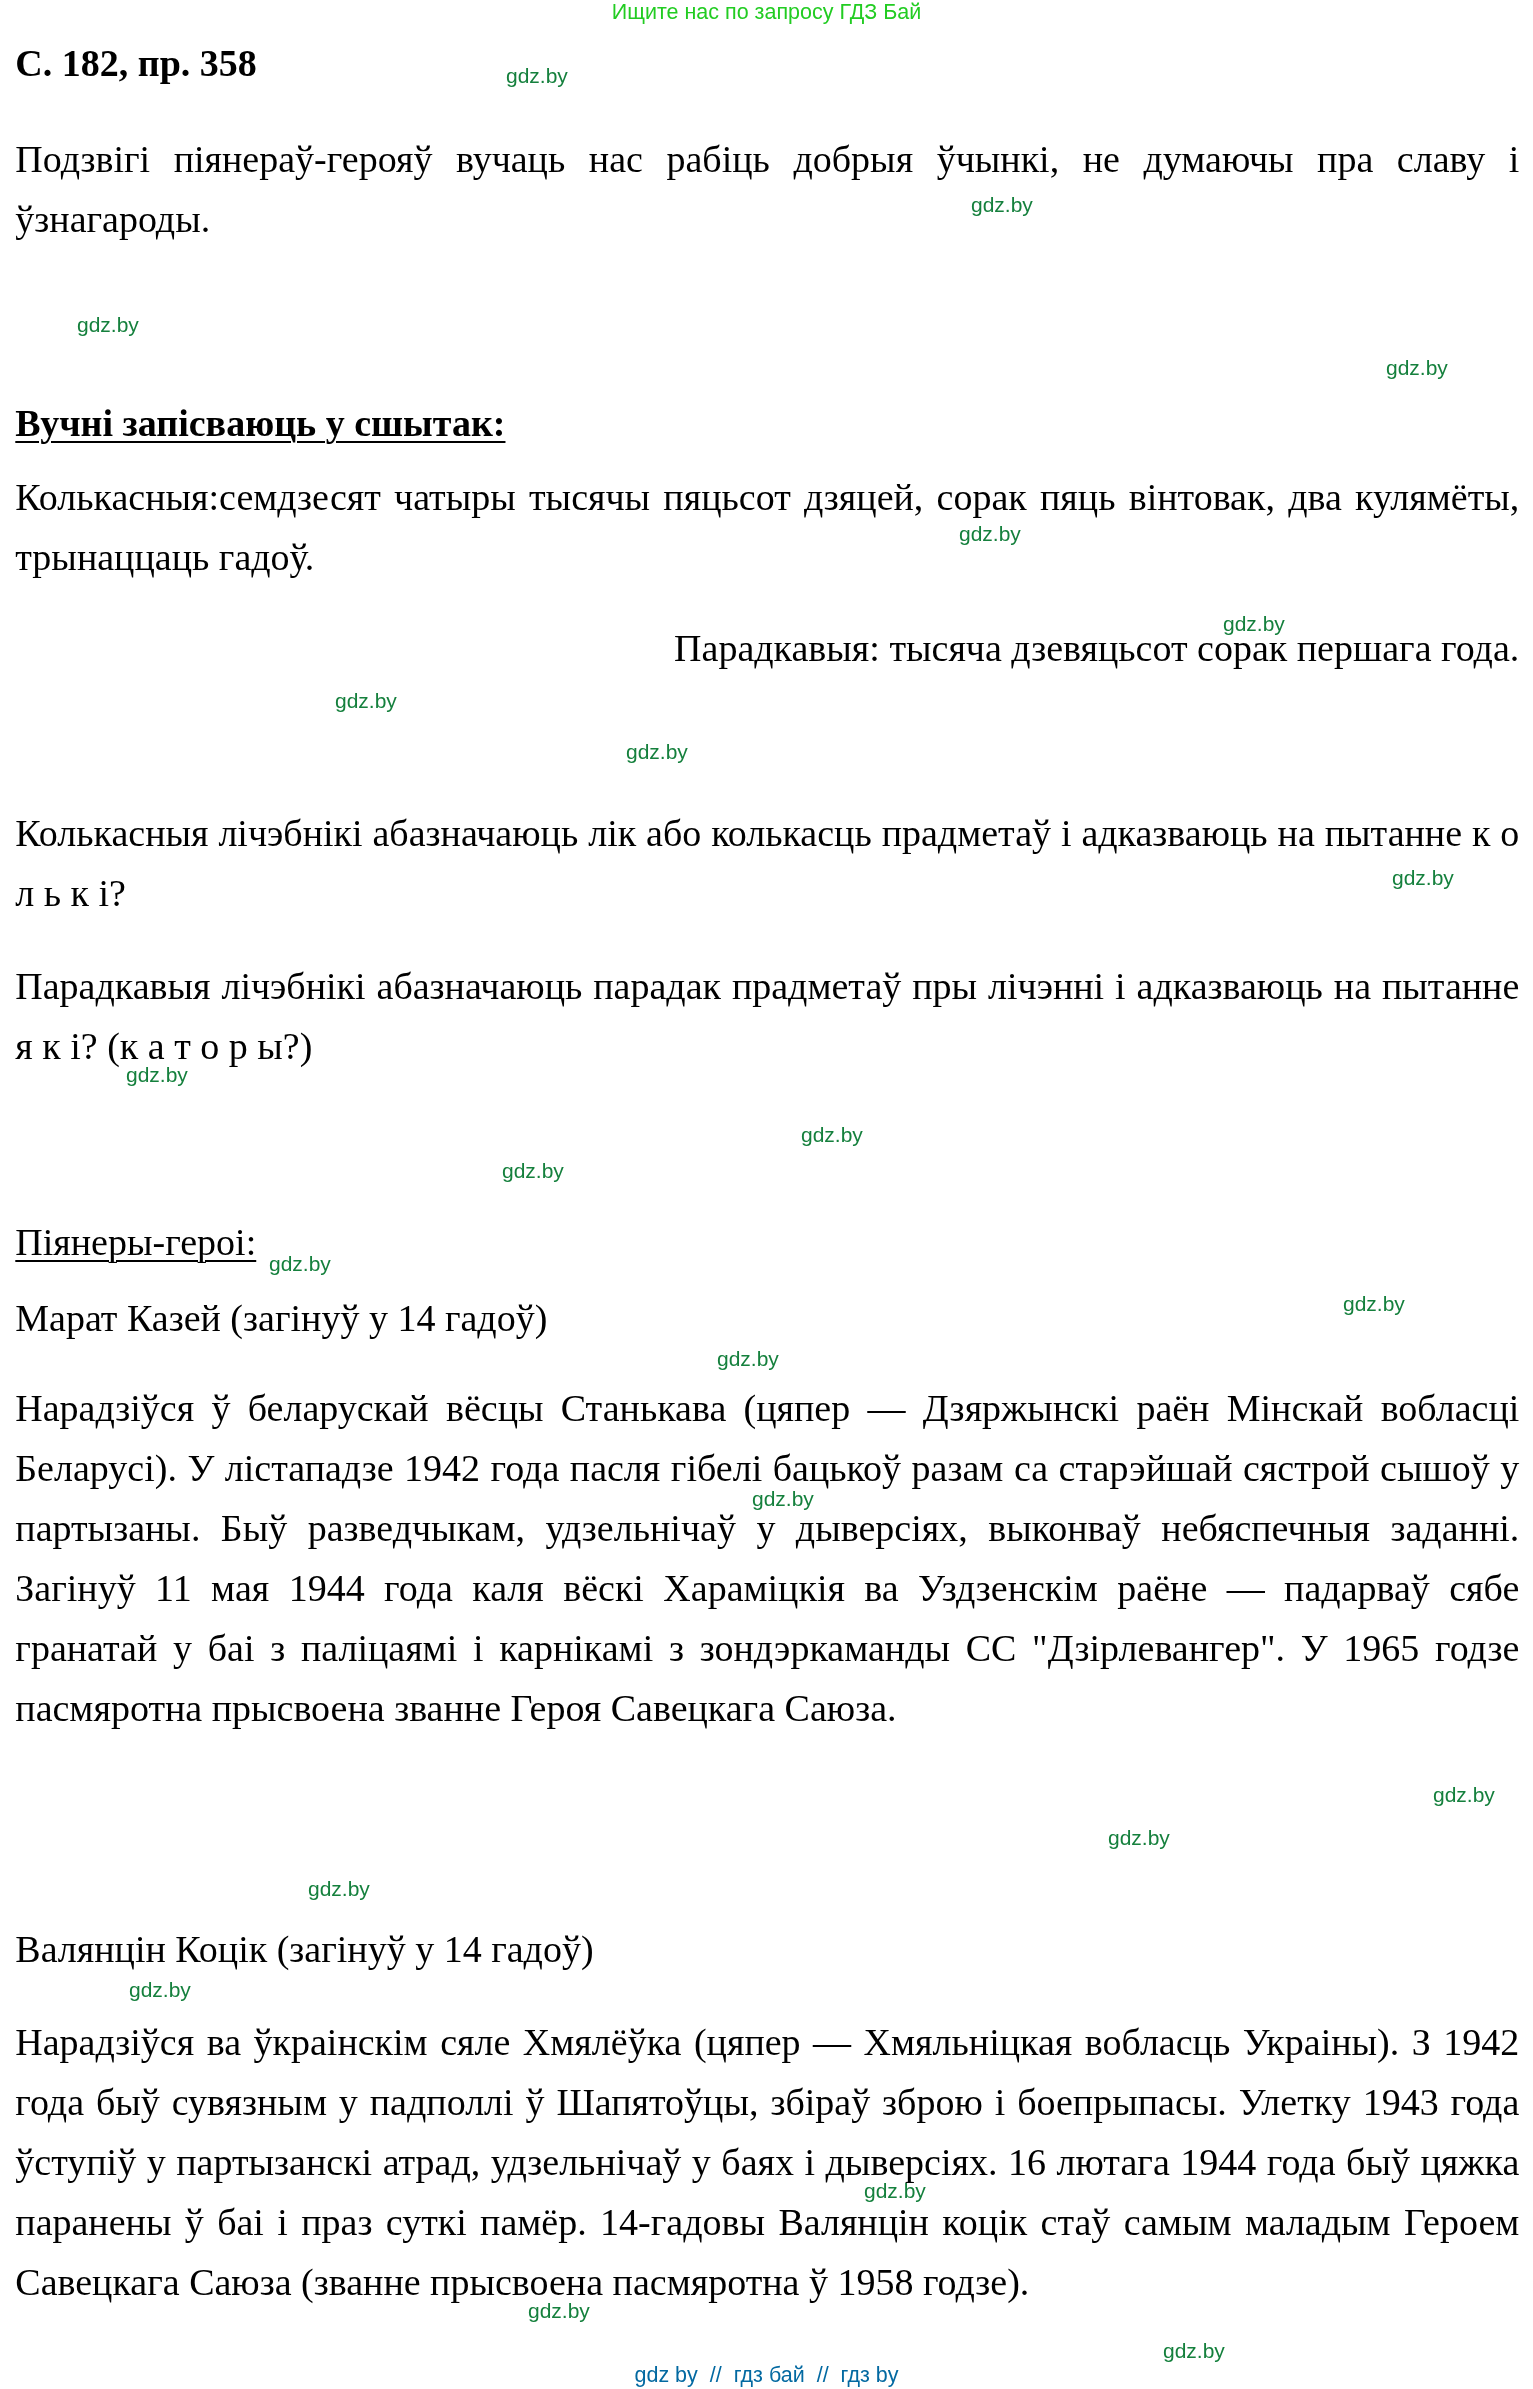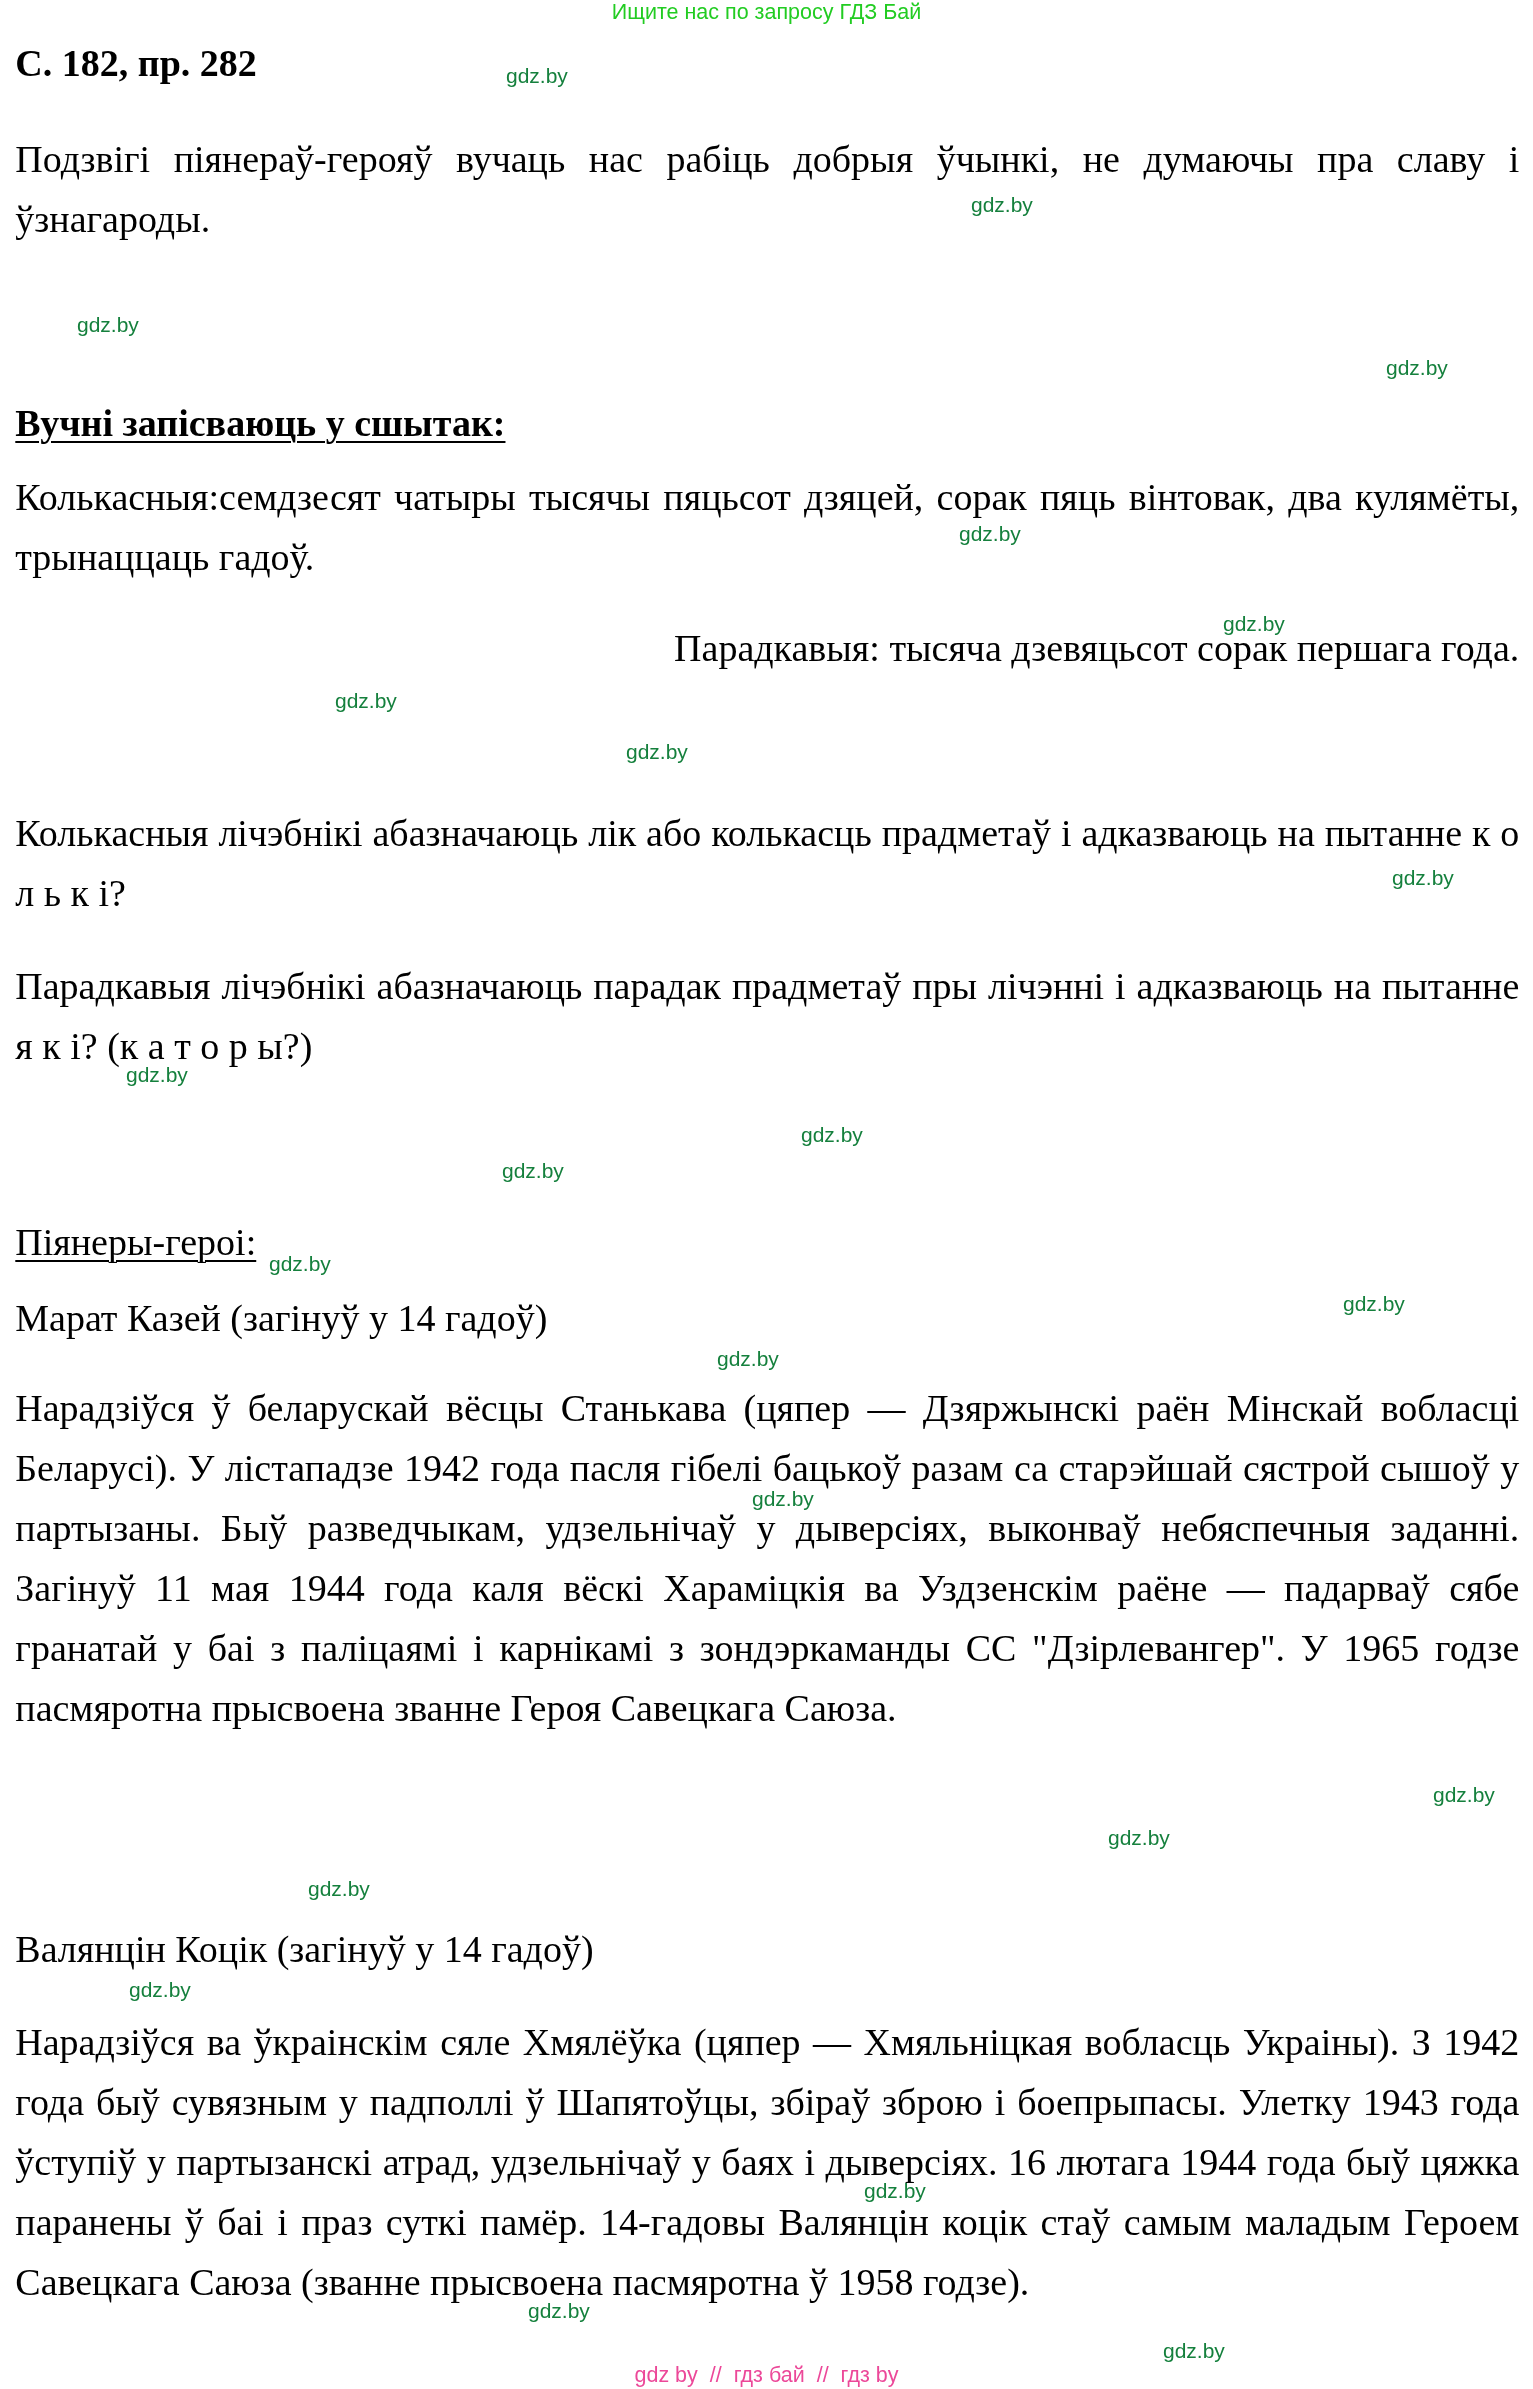--- a/index.html
+++ b/index.html
@@ -18,21 +18,21 @@
   .heading-u.bold { font-weight: bold; }
   .name { position: absolute; left: 15.3px; font-size: 38px; line-height: 46px; }
   .wm { position: absolute; font-family: "Liberation Sans", sans-serif; font-size: 21px; line-height: 23px;
         color: #15803d; }
 </style>
 </head>
 <body>
 
 <div class="top-link" style="color:#22cc22;">Ищите нас по запросу ГДЗ Бай</div>
 
-<div class="title">С. 182, пр. 282</div>
+<div class="title">С. 182, пр. 358</div>
 
 <div class="para" style="top:129px;">Подзвігі піянераў-герояў вучаць нас рабіць добрыя ўчынкі, не думаючы пра славу і ўзнагароды.</div>
 
 <div class="heading-u bold" style="top:384px;">Вучні запісваюць у сшытак:</div>
 
 <div class="para" style="top:467px;">Колькасныя:семдзесят чатыры тысячы пяцьсот дзяцей, сорак пяць вінтовак, два кулямёты, трынаццаць гадоў.</div>
 
 <div class="para left" style="top:618px;text-align:right;">Парадкавыя: тысяча дзевяцьсот сорак першага года.</div>
 
 <div class="para" style="top:803px;">Колькасныя лічэбнікі абазначаюць лік або колькасць прадметаў і адказваюць на пытанне к о л ь к і?</div>
@@ -66,14 +66,14 @@
 <div class="wm" style="left:717px;top:1347px;">gdz.by</div>
 <div class="wm" style="left:752px;top:1487px;">gdz.by</div>
 <div class="wm" style="left:1433px;top:1783px;">gdz.by</div>
 <div class="wm" style="left:1108px;top:1826px;">gdz.by</div>
 <div class="wm" style="left:308px;top:1877px;">gdz.by</div>
 <div class="wm" style="left:129px;top:1978px;">gdz.by</div>
 <div class="wm" style="left:864px;top:2179px;">gdz.by</div>
 <div class="wm" style="left:528px;top:2299px;">gdz.by</div>
 <div class="wm" style="left:1163px;top:2339px;">gdz.by</div>
 
-<div class="footer-link" style="color:#ec4899;white-space:pre;">gdz by  //  гдз бай  //  гдз by</div>
+<div class="footer-link" style="color:#0369a1;white-space:pre;">gdz by  //  гдз бай  //  гдз by</div>
 
 
 </body></html>

